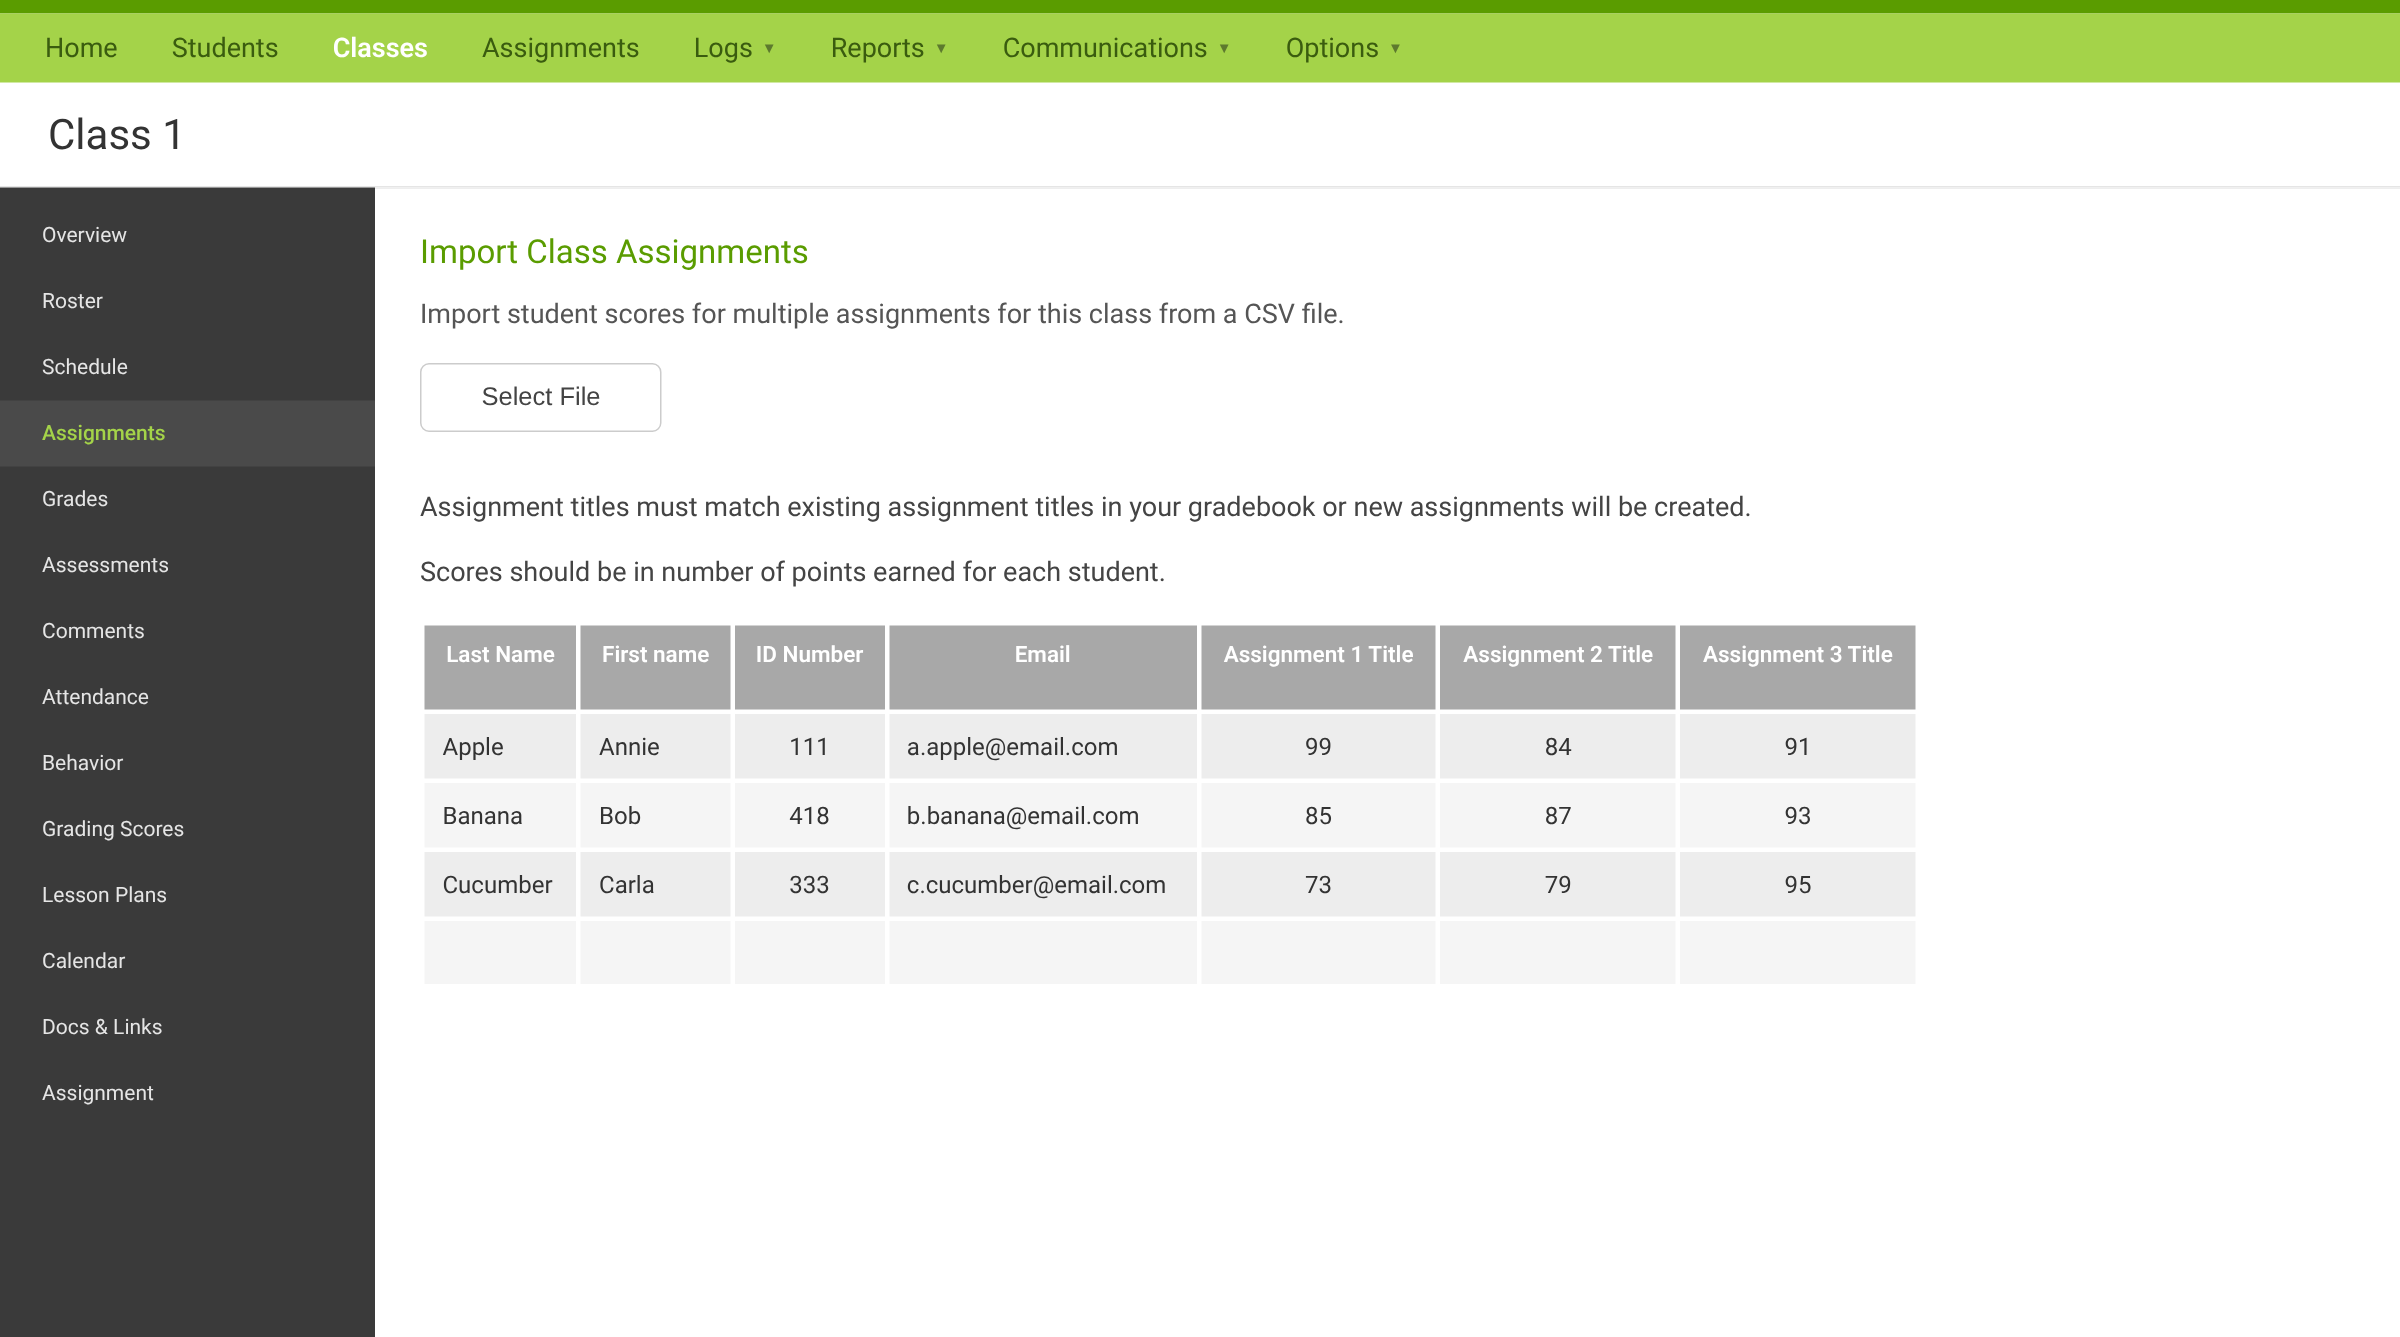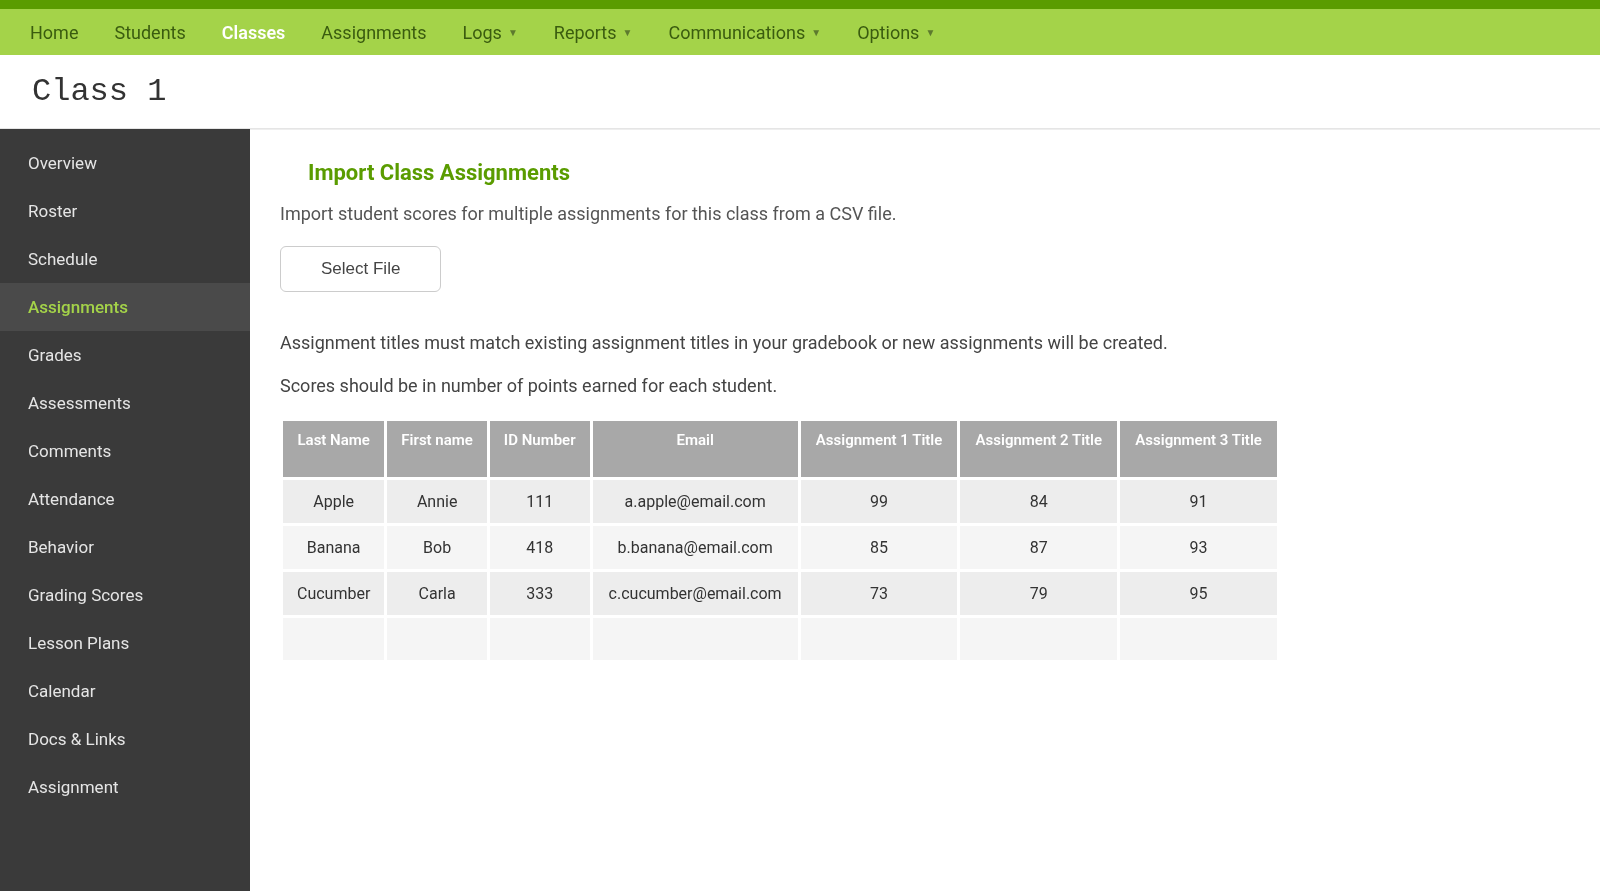--- a/index.html
+++ b/index.html
@@ -41,58 +41,56 @@
     .main-nav .nav-item .caret {
       margin-left: 6px;
       font-size: 10px;
       color: #5d7a2e;
     }
     .page-header {
       padding: 18px 32px;
       border-bottom: 1px solid #e5e5e5;
     }
     .page-header .title {
-      font-size: 32px;
+      font-size: 28px;
       color: #333;
       font-weight: 400;
-      font-family: Liberation Mono, monospace;
     }
     .body-wrap {
       display: flex;
       min-height: calc(100vh - 115px);
     }
     .sidebar {
       width: 250px;
       background: #3a3a3a;
       flex-shrink: 0;
       padding-top: 10px;
     }
     .sidebar .side-item {
       padding: 14px 28px;
       color: #e5e5e5;
-      font-size: 17px;
+      font-size: 14px;
       cursor: pointer;
     }
     .sidebar .side-item.active {
       background: #4a4a4a;
       color: #a4d349;
       font-weight: 500;
     }
     .content {
       flex: 1;
       padding: 30px;
       border-top: 1px solid #eee;
       overflow-x: hidden;
     }
     .content h2.section-title {
       color: #5a9c00;
       font-size: 22px;
-      font-weight: 700;
+      font-weight: 400;
       margin-bottom: 18px;
-      margin-left: 28px;
     }
     .content p.intro {
       color: #555;
       font-size: 18px;
       margin-bottom: 22px;
     }
     .select-file-btn {
       border: 1px solid #ccc;
       background: #fff;
       border-radius: 6px;
@@ -127,21 +125,20 @@
     }
     .sample-table th.center, .sample-table td.center {
       text-align: center;
     }
     .sample-table td {
       background: #ededed;
       color: #333;
       font-size: 16px;
       padding: 12px;
       height: 42px;
-      text-align: center;
     }
     .sample-table tr:nth-child(even) td {
       background: #f5f5f5;
     }
     .sample-table tr.empty-row td {
       background: #f5f5f5;
       height: 42px;
     }
   </style>
 </head>

